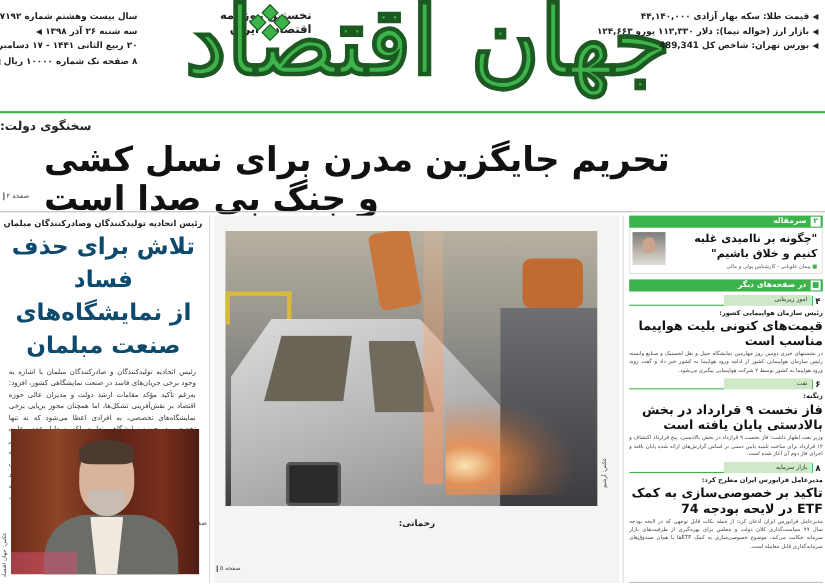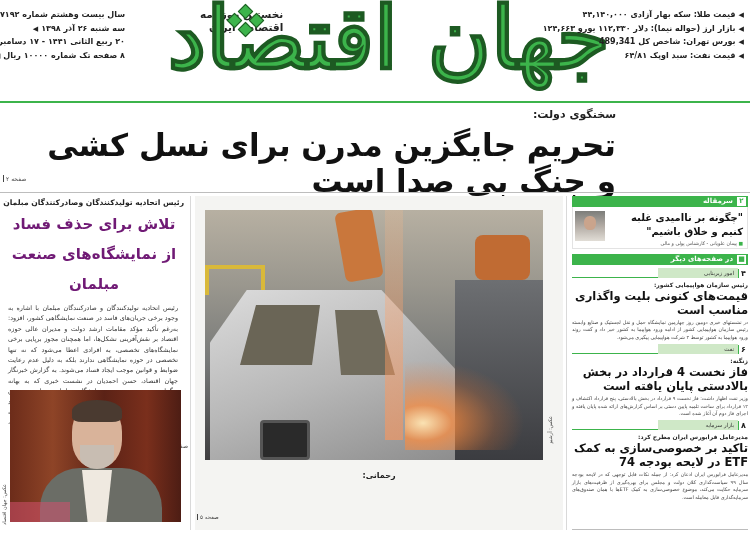--- a/index.html
+++ b/index.html
@@ -18,30 +18,30 @@
   .logo { position: absolute; left: 135px; top: 0; width: 475px; height: 98px; }
   .logo-text { position: absolute; right: 0; top: -14px; font-family: "DejaVu Serif", serif; font-size: 86px; font-weight: bold; color: #3cb44b;
     -webkit-text-stroke: 1.6px #1d5a22; direction: rtl; letter-spacing: -2px; white-space: nowrap; line-height: 1.2; }
   .tagline { position: absolute; left: 65px; top: 8px; direction: rtl; text-align: right; font-size: 10.5px; font-weight: bold; line-height: 13px; color: #222; }
   .diamonds { position: absolute; left: 92px; top: 6px; width: 38px; height: 28px; }
   .diamonds i { position: absolute; width: 11px; height: 11px; background: #3cb44b; border: 1.2px solid #1d5a22; transform: rotate(45deg); }
 
   .top-rule { position: absolute; left: 0; top: 101px; width: 750px; height: 2px; background: #3cb44b; }
 
   
-  .main-head { position: absolute; left: 0; top: 105px; width: 616px; height: 85px; text-align: right; }
+  .main-head { position: absolute; left: 0; top: 105px; width: 616px; height: 85px; text-align: left; }
   .main-kicker { font-size: 11px; font-weight: bold; direction: rtl; color: #222; margin-top: 3px; }
   .main-title { font-family: "DejaVu Sans", sans-serif; font-size: 31px; font-weight: 900; direction: rtl; color: #111; margin-top: 6px; letter-spacing: -0.5px; margin-left: 40px; }
   .main-ref { position: absolute; left: 3px; top: 70px; font-size: 6px; color: #444; border-left: 1px solid #444; padding-left: 2px; direction: rtl; }
   .mid-rule { position: absolute; left: 0; top: 192px; width: 750px; height: 1px; background: #bdbdbd; }
 
   
   .left-col { position: absolute; left: 0; top: 194px; width: 188px; height: 340px; }
   .lc-kicker { font-size: 7.6px; font-weight: bold; direction: rtl; text-align: right; margin: 4px 4px 0 0; color: #222; white-space: nowrap; }
-  .lc-title { font-size: 15px; font-weight: 900; direction: rtl; text-align: center; line-height: 30px; margin-top: 2px; color: #701a75; }
+  .lc-title { font-size: 21px; font-weight: 900; direction: rtl; text-align: center; line-height: 30px; margin-top: 2px; color: #0c4a6e; }
   .lc-body { font-size: 6.4px; direction: rtl; text-align: justify; line-height: 10.4px; color: #333; padding: 4px 10px 0 8px; }
   .lc-ref { font-size: 6px; direction: rtl; text-align: right; margin: 4px 0 0 0; padding-left: 10px; color: #444; }
   .lc-ref span { border-left: 1px solid #444; padding-left: 2px; }
   .lc-photo { position: absolute; left: 10px; top: 196px; width: 171px; height: 132px;
     background: linear-gradient(90deg, #6c2c1a 0%, #8e4427 25%, #5b2216 55%, #7a2f1c 80%, #4d1d14 100%); overflow: hidden; }
   .lc-photo .head { position: absolute; left: 62px; top: 13px; width: 50px; height: 64px; border-radius: 45% 45% 42% 42%; background: #d9b39a; }
   .lc-photo .hair { position: absolute; left: 62px; top: 10px; width: 50px; height: 22px; border-radius: 50% 50% 20% 20%; background: #4a3a30; }
   .lc-photo .beard { position: absolute; left: 70px; top: 55px; width: 34px; height: 24px; border-radius: 0 0 50% 50%; background: #c8bdb2; }
   .lc-photo .jacket { position: absolute; left: 30px; top: 78px; width: 122px; height: 60px; border-radius: 40px 40px 0 0; background: #6b6d66; }
   .lc-photo .shirt { position: absolute; left: 72px; top: 80px; width: 30px; height: 56px; background: #efe9e0; clip-path: polygon(0 0, 100% 0, 80% 100%, 20% 100%); }
@@ -114,21 +114,20 @@
         <i style="left:24px;top:9px"></i>
         <i style="left:13px;top:18px"></i>
     </div>
     <div class="logo-text">جهان اقتصاد</div>
   </div>
 
   <div class="right-info">
     <div class="row">قیمت طلا: سکه بهار آزادی ۴۴,۱۴۰,۰۰۰</div>
     <div class="row">بازار ارز (حواله نیما): دلار ۱۱۲,۳۳۰ یورو ۱۲۴,۶۶۳</div>
     <div class="row">بورس تهران: شاخص کل 489,341</div>
-    <div class="row">قیمت نفت: سبد اوپک ۶۴/۸۱</div>
   </div>
 </div>
 <div class="top-rule"></div>
 
 <div class="main-head">
   <div class="main-kicker">سخنگوی دولت:</div>
   <div class="main-title">تحریم جایگزین مدرن برای نسل کشی و جنگ بی صدا است</div>
   <div class="main-ref">صفحه ۲</div>
 </div>
 <div class="mid-rule"></div>
@@ -190,30 +189,30 @@
     <span class="num">■</span>
     <span>در صفحه‌های دیگر</span>
   </div>
 
   <div class="tag">
     <span class="num">۴</span>
     <span class="lbl">امور زیربنایی</span>
     <span class="line"></span>
   </div>
   <div class="sb-kicker">رئیس سازمان هواپیمایی کشور:</div>
-  <div class="sb-title">قیمت‌های کنونی بلیت واگذاری مناسب است</div>
+  <div class="sb-title">قیمت‌های کنونی بلیت هواپیما مناسب است</div>
   <div class="sb-body">در نشستهای خبری دومین روز چهارمین نمایشگاه حمل و نقل لجستیک و صنایع وابسته رئیس سازمان هواپیمایی کشور از ادامه ورود هواپیما به کشور خبر داد و گفت روند ورود هواپیما به کشور توسط ۲ شرکت هواپیمایی پیگیری می‌شود.</div>
 
   <div class="tag">
     <span class="num">۶</span>
     <span class="lbl">نفت</span>
     <span class="line"></span>
   </div>
   <div class="sb-kicker">زنگنه:</div>
-  <div class="sb-title">فاز نخست 4 قرارداد در بخش بالادستی پایان یافته است</div>
+  <div class="sb-title">فاز نخست ۹ قرارداد در بخش بالادستی پایان یافته است</div>
   <div class="sb-body">وزیر نفت اظهار داشت: فاز نخست ۹ قرارداد در بخش بالادستی، پنج قرارداد اکتشاف و ۱۲ قرارداد برای ساخت تلمبه پایین دستی بر اساس گزارش‌های ارائه شده پایان یافته و اجرای فاز دوم آن آغاز شده است.</div>
 
   <div class="tag">
     <span class="num">۸</span>
     <span class="lbl">بازار سرمایه</span>
     <span class="line"></span>
   </div>
   <div class="sb-kicker">مدیرعامل فرابورس ایران مطرح کرد:</div>
   <div class="sb-title">تاکید بر خصوصی‌سازی به کمک ETF در لایحه بودجه 74</div>
   <div class="sb-body">مدیرعامل فرابورس ایران اذعان کرد: از جمله نکات قابل توجهی که در لایحه بودجه سال ۹۹ سیاست‌گذاری کلان دولت و مجلس برای بهره‌گیری از ظرفیت‌های بازار سرمایه حکایت می‌کند، موضوع خصوصی‌سازی به کمک ETF‌ها با همان صندوق‌های سرمایه‌گذاری قابل معامله است.</div>

